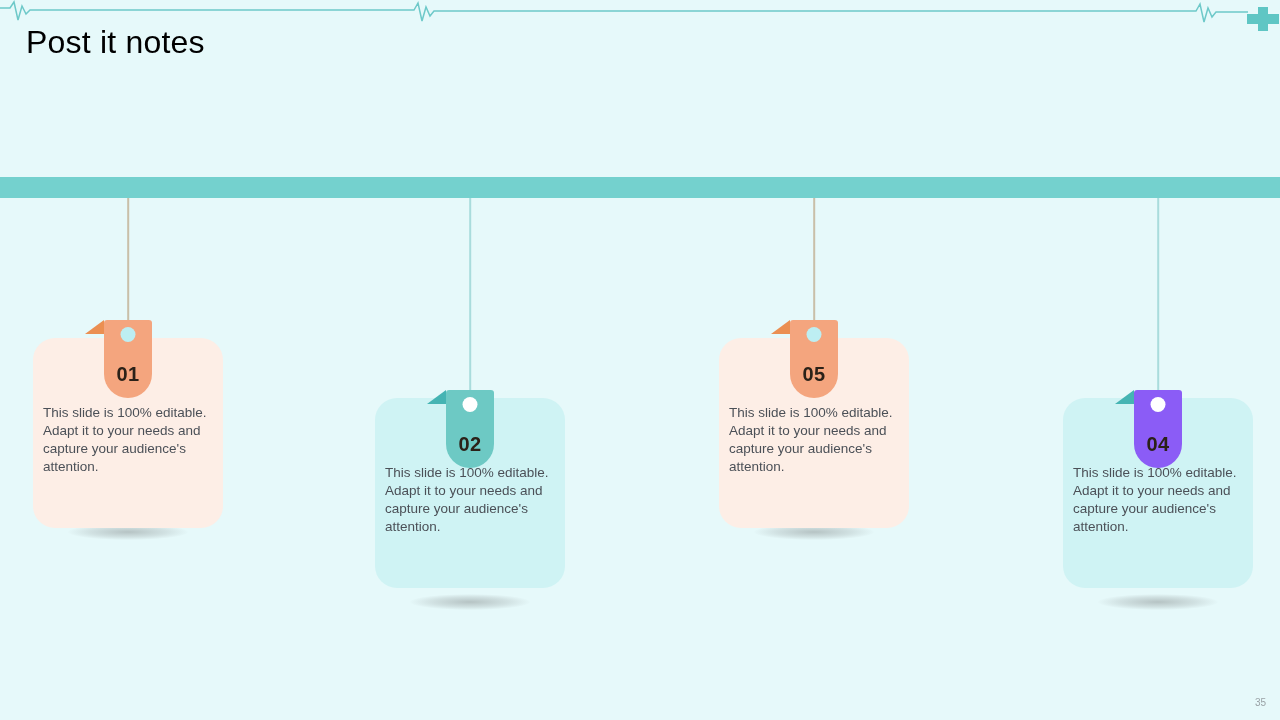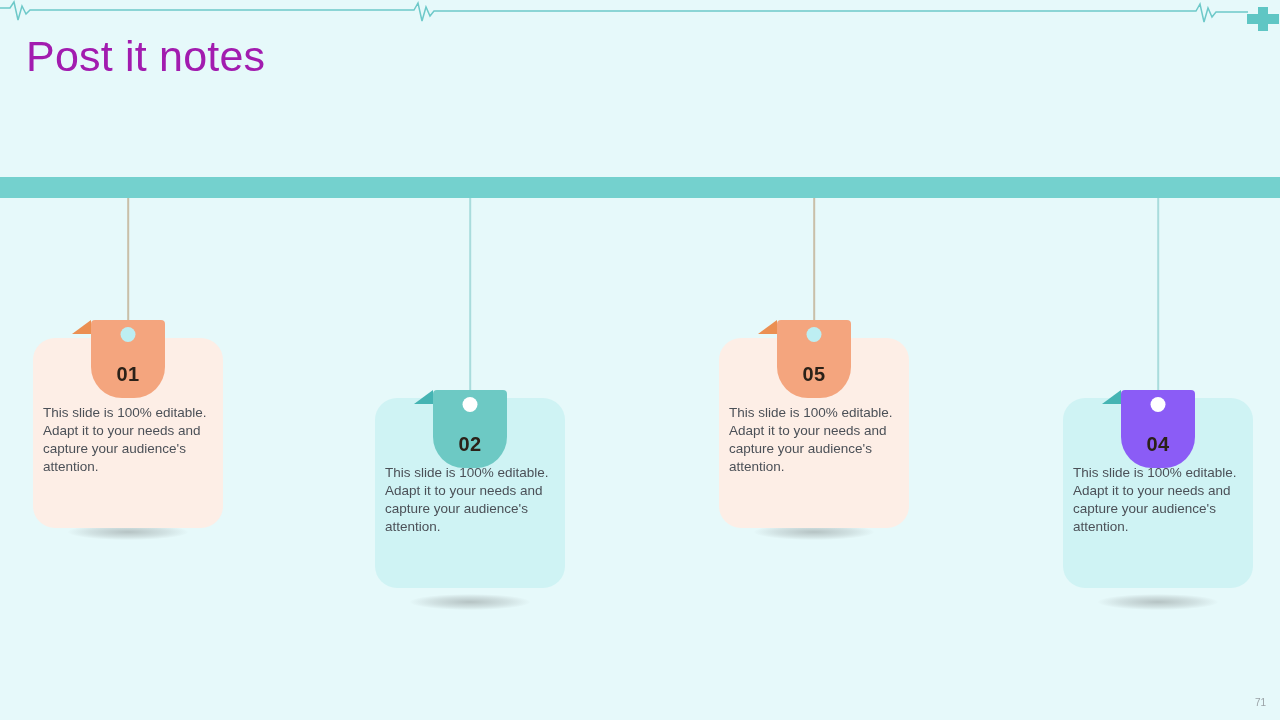--- a/index.html
+++ b/index.html
@@ -19,25 +19,25 @@
     top: 0;
     left: 0;
     width: 1280px;
     height: 36px;
     pointer-events: none;
   }
 
   
   .slide-title {
     position: absolute;
-    top: 32px;
+    top: 24px;
     left: 26px;
-    font-size: 43px;
+    font-size: 32px;
     font-weight: 400;
-    color: #a21caf;
+    color: #000000;
     letter-spacing: 0.2px;
     white-space: nowrap;
   }
 
   
   .rail-band {
     position: absolute;
     top: 177px;
     left: 0;
     width: 1280px;
@@ -81,21 +81,21 @@
     height: 16px;
     border-radius: 50%;
     background: radial-gradient(ellipse at center, rgba(70,70,70,0.30) 0%, rgba(70,70,70,0.13) 45%, rgba(70,70,70,0) 72%);
   }
 
   
   .note-tag {
     position: absolute;
     left: 50%;
     transform: translateX(-50%);
-    width: 74px;
+    width: 48px;
     height: 78px;
     border-radius: 4px 4px 31px 31px;
     display: flex;
     align-items: flex-end;
     justify-content: center;
     padding-bottom: 14px;
   }
 
   
   .tag-wing {
@@ -212,13 +212,13 @@
       <div class="note-body" style="top: 464px;">This slide is 100% editable. Adapt  it to your needs and capture your audience's attention.</div>
       <div class="note-tag" style="background: #8b5cf6; top: 390px;">
         <div class="tag-wing left" style="border-color: transparent transparent rgb(69, 180, 179);"></div>
         <div class="tag-wing right" style="border-color: transparent transparent transparent rgb(69, 180, 179);"></div>
         <div class="tag-eyelet" style="background: rgb(255, 255, 255);"></div>
         <div class="tag-number">04</div>
       </div>
     </div>
   </div>
 
-<div class="page-number">71</div>
+<div class="page-number">35</div>
 
 </body></html>

